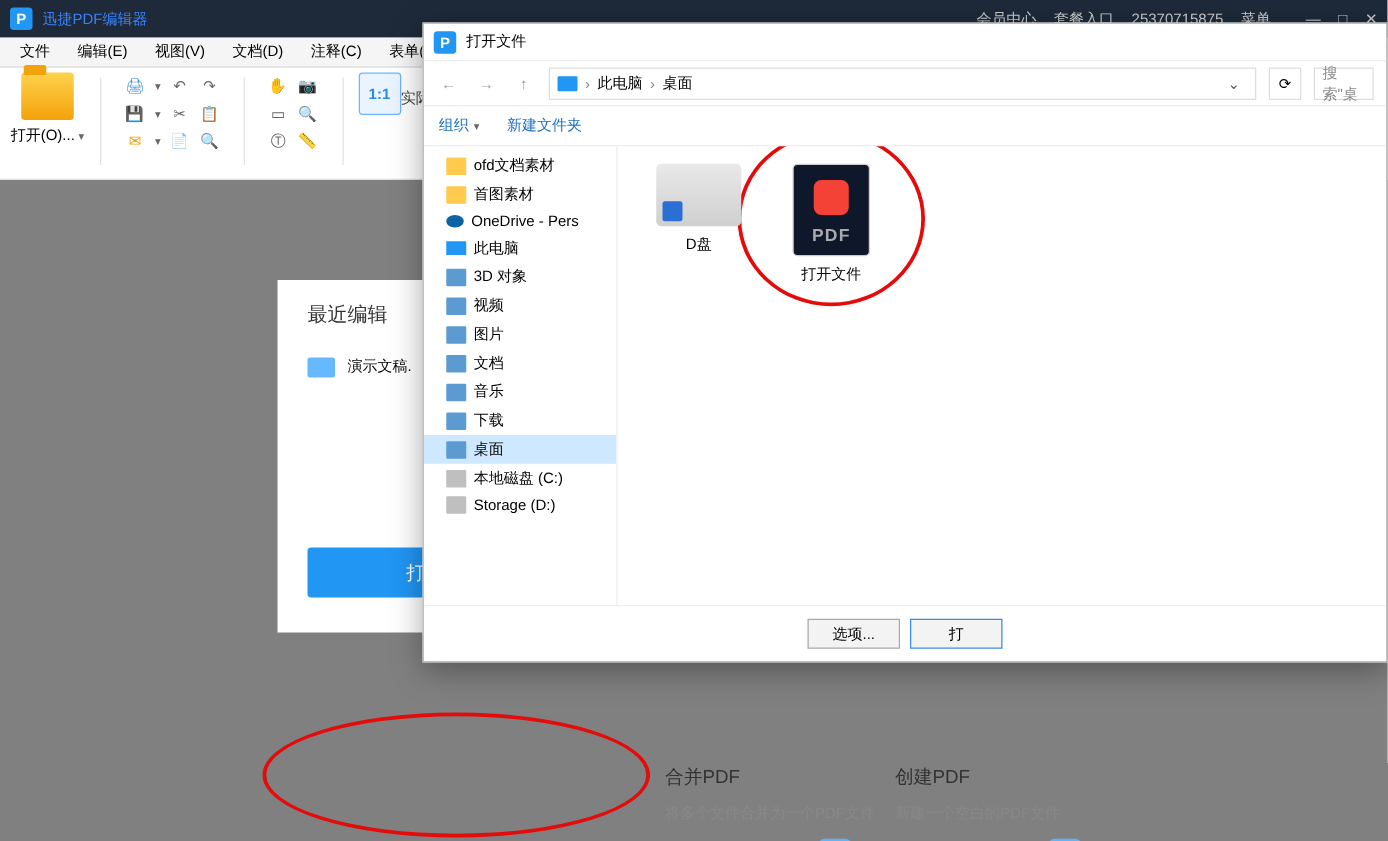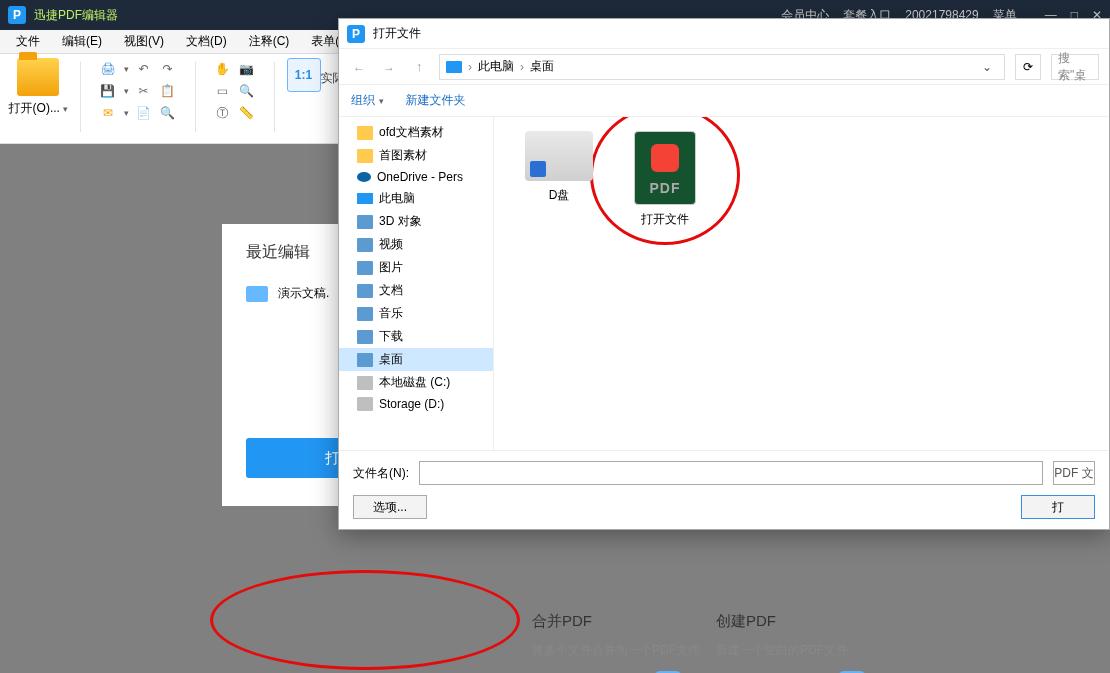--- a/index.html
+++ b/index.html
@@ -1,21 +1,21 @@
 <!DOCTYPE html>
 <html><head>
 <meta charset="utf-8">
 <style>
 * { margin: 0; padding: 0; box-sizing: border-box; font-family: "Microsoft YaHei", sans-serif; font-size: 12px; }
 body { width: 1110px; height: 673px; background: #808080; overflow: hidden; position: relative; }
 
 
 .title-bar { height: 30px; background: #1e2a3a; color: #fff; display: flex; align-items: center; padding: 0 8px; }
 .title-bar .app-icon { width: 18px; height: 18px; background: #2196f3; border-radius: 3px; display: flex; align-items: center; justify-content: center; color: #fff; font-weight: bold; margin-right: 8px; }
-.title-bar .title-text { flex: 1; color: #bef264; }
+.title-bar .title-text { flex: 1; color: #3b82f6; }
 .title-bar .right-icons { display: flex; gap: 14px; align-items: center; color: #ccc; font-size: 12px; }
 .title-bar .win-ctrl { display: flex; gap: 14px; margin-left: 14px; }
 
 .menu-bar { height: 24px; background: #f5f5f5; display: flex; align-items: center; padding: 0 8px; gap: 6px; border-bottom: 1px solid #ddd; }
 .menu-bar .menu-item { padding: 2px 8px; cursor: pointer; text-align: center; }
 
 .toolbar { height: 90px; background: #fff; display: flex; align-items: flex-start; padding: 4px 8px; gap: 8px; border-bottom: 1px solid #ddd; }
 .open-btn { display: flex; flex-direction: column; align-items: center; width: 60px; cursor: pointer; }
 .open-btn .folder-ic { width: 42px; height: 38px; background: linear-gradient(#ffd24d,#f3a20b); border-radius: 3px; position: relative; }
 .open-btn .folder-ic::before { content: ""; position: absolute; top: -6px; left: 2px; width: 18px; height: 8px; background: #f3a20b; border-radius: 2px 2px 0 0; }
@@ -63,47 +63,47 @@
 .ti-ic { width: 16px; height: 14px; display: inline-block; }
 .fold-ic { background: #ffca4d; border-radius: 1px; }
 .onedrive-ic { background: #0a64a4; border-radius: 50%; width: 14px; height: 10px; }
 .pc-ic2 { background: #2196f3; width: 16px; height: 11px; }
 .gen-ic { background: #5c9bd1; border-radius: 1px; }
 .disk-ic { background: #bfbfbf; border-radius: 1px; }
 .file-area { flex: 1; padding: 14px 20px; display: flex; gap: 16px; align-items: flex-start; position: relative; }
 .file-item { display: flex; flex-direction: column; align-items: center; width: 90px; cursor: pointer; }
 .drive-ic { width: 68px; height: 50px; background: linear-gradient(#e9e9e9,#cfcfcf); border-radius: 4px; position: relative; }
 .drive-ic::after { content:""; position:absolute; bottom:4px; left:5px; width:16px; height:16px; background:#2a6fd3; border-radius:2px; }
-.pdf-ic { width: 62px; height: 74px; border: 1px solid #ccc; border-radius: 4px; background: #14532d; position: relative; display: flex; flex-direction: column; align-items: center; justify-content: flex-end; padding-bottom: 8px; }
+.pdf-ic { width: 62px; height: 74px; border: 1px solid #ccc; border-radius: 4px; background: #0f172a; position: relative; display: flex; flex-direction: column; align-items: center; justify-content: flex-end; padding-bottom: 8px; }
 .pdf-ic::before { content:""; position:absolute; top:12px; left:16px; width:28px; height:28px; background:#f44336; border-radius:6px; }
 .pdf-ic .pdf-txt { color:#aaa; font-weight:bold; letter-spacing:1px; font-size:14px; }
 .file-lbl { margin-top: 6px; text-align: center; }
 .ring { position: absolute; width: 150px; height: 140px; border: 3px solid #e40b0b; border-radius: 50%; left: 96px; top: -12px; pointer-events: none; }
 .dlg-footer { padding: 10px 14px; display: flex; flex-direction: column; gap: 10px; border-top: 1px solid #eee; }
 .fn-row { display: flex; align-items: center; gap: 10px; }
 .fn-label { white-space: nowrap; }
 .fn-input { flex: 1; height: 24px; border: 1px solid #aaa; padding: 0 6px; }
 .fn-type { width: 42px; height: 24px; border: 1px solid #aaa; display: flex; align-items: center; justify-content: center; color: #555; }
-.btn-row { display: flex; justify-content: space-between; gap: 8px; }
+.btn-row { display: flex; justify-content: center; gap: 8px; }
 .dlg-btn { height: 24px; min-width: 74px; border: 1px solid #aaa; background: #f3f3f3; cursor: pointer; padding: 0 10px; }
 .dlg-btn.primary { border: 1px solid #3a8ee6; }
 
 
 .ring2 { position: absolute; width: 310px; height: 100px; border: 3px solid #e40b0b; border-radius: 50%; left: 210px; top: 570px; pointer-events: none; z-index: 3; }
 </style>
 </head>
 <body>
 
 <div class="title-bar">
   <div class="app-icon">P</div>
   <div class="title-text">迅捷PDF编辑器</div>
   <div class="right-icons">
     <span>会员中心</span>
     <span>套餐入口</span>
-    <span>20021798429</span>
+    <span>25370715875</span>
     <span>菜单</span>
     <div class="win-ctrl">
       <span>—</span>
       <span>□</span>
       <span>✕</span>
     </div>
   </div>
 </div>
 
 <div class="menu-bar">
@@ -282,25 +282,18 @@
       </div>
       <div class="file-item">
         <div class="pdf-ic">
             <span class="pdf-txt">PDF</span>
           </div>
         <div class="file-lbl">打开文件</div>
       </div>
     </div>
   </div>
   <div class="dlg-footer">
-    <div class="fn-row">
-      <span class="fn-label">文件名(N):</span>
-      <input class="fn-input" value="" style="">
-      <div class="fn-type">
-          <span>PDF 文</span>
-        </div>
-    </div>
     <div class="btn-row">
       <button class="dlg-btn">选项...</button>
       <button class="dlg-btn primary">打</button>
     </div>
   </div>
 </div>
 
 </body></html>

